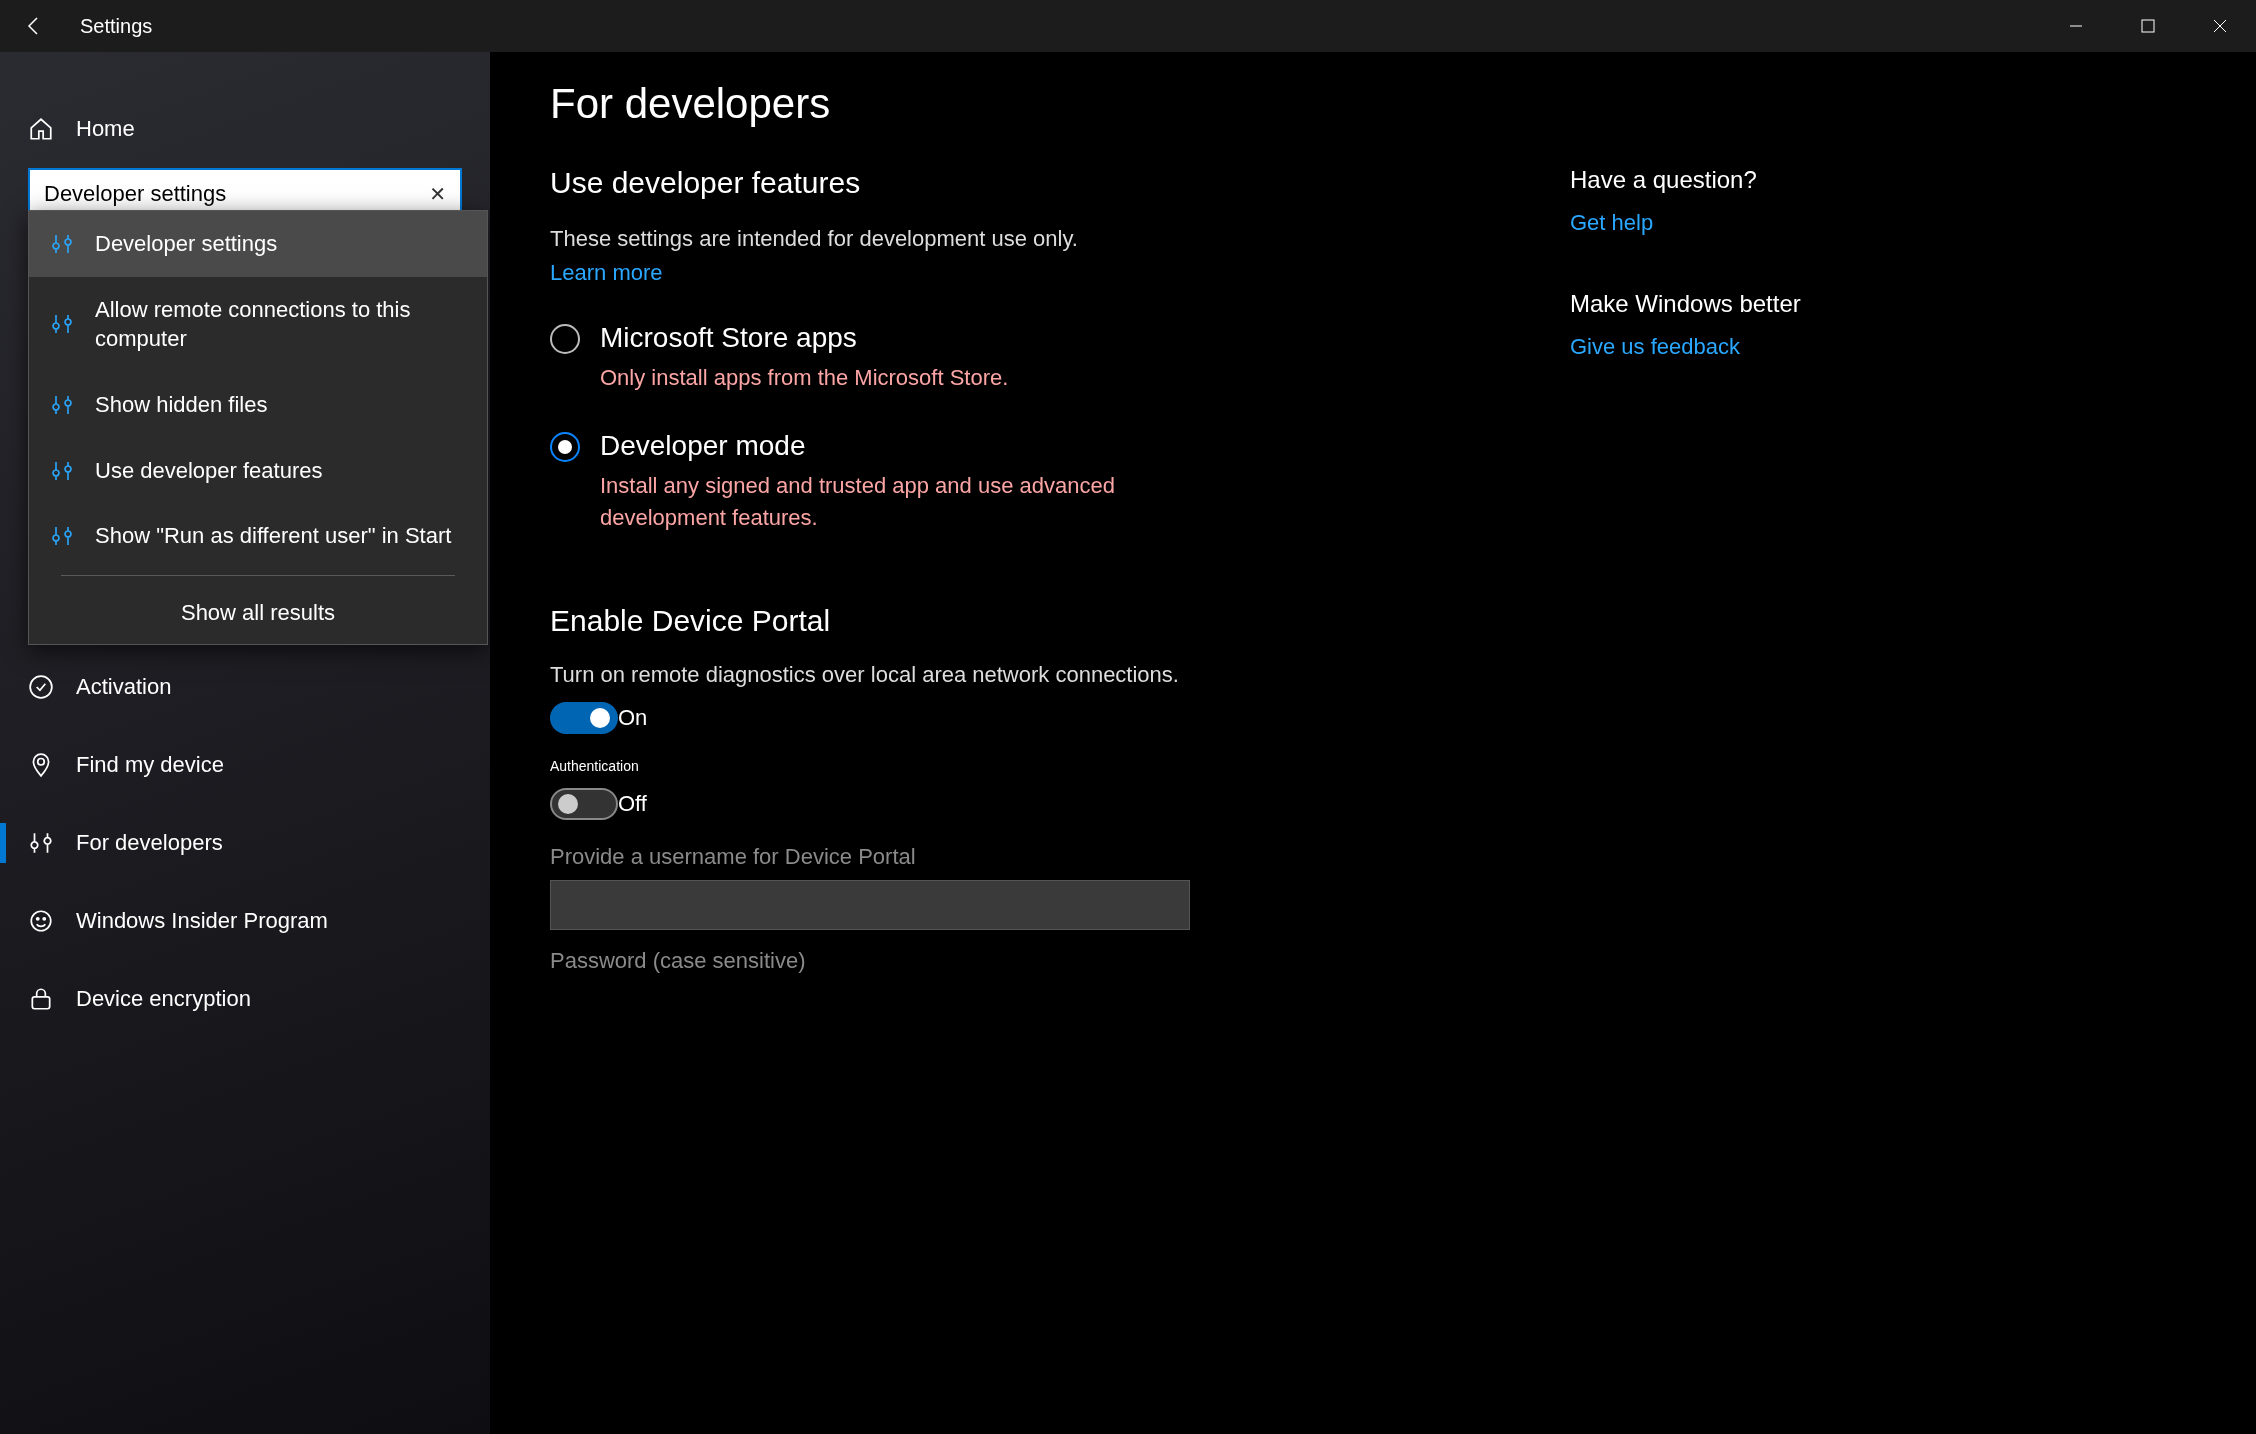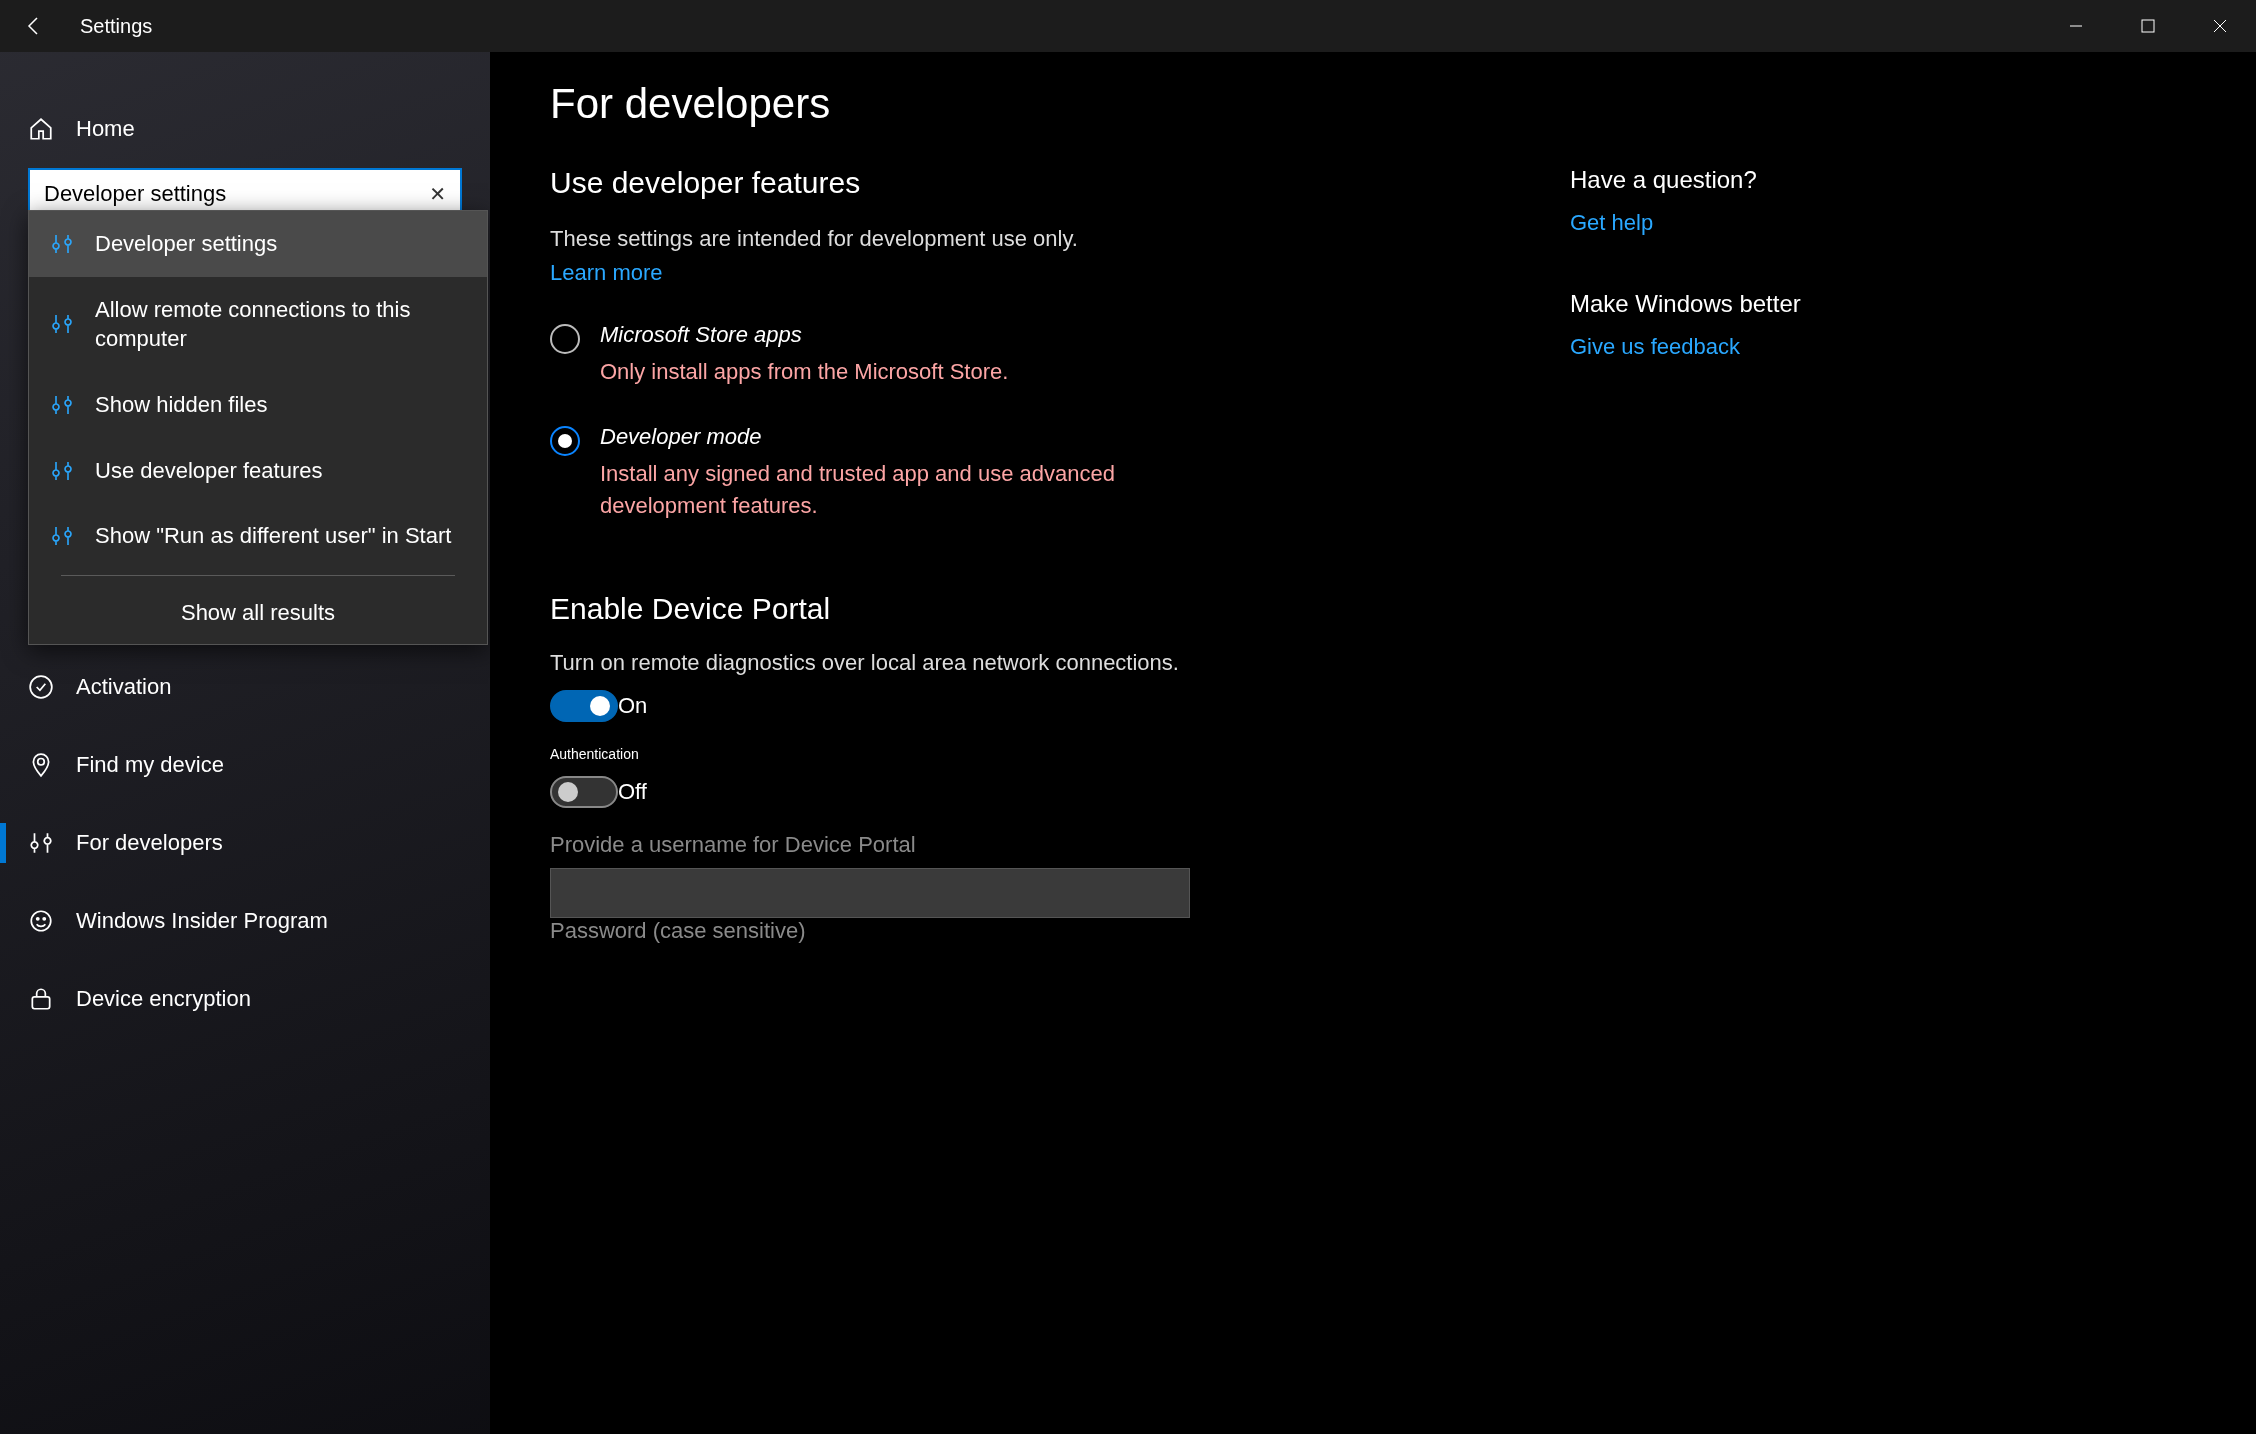--- a/index.html
+++ b/index.html
@@ -109,21 +109,21 @@
 
   .radio-group { margin-top:36px; display:flex; flex-direction:column; gap:36px; }
   .radio-opt { display:flex; gap:20px; align-items:flex-start; cursor:pointer; }
   .radio-circle {
     width:30px; height:30px; border:2px solid #bbb; border-radius:50%;
     flex-shrink:0; margin-top:2px;
     display:flex; align-items:center; justify-content:center;
   }
   .radio-circle.sel { border-color:#0a84ff; }
   .radio-circle.sel::after { content:""; width:14px; height:14px; background:#fff; border-radius:50%; }
-  .radio-label { font-size:22px;font-style:italic; }
+  .radio-label { font-size:28px; }
   .radio-sub { font-size:22px; color:#fca5a5; margin-top:8px; max-width:600px; line-height:1.45; }
 
   .section2 { margin-top:70px; }
   .section2 h2 { margin-bottom:24px; }
 
   .toggle-row { display:flex; align-items:center; margin:14px 0 24px 0; }
   .toggle {
     width:68px; height:32px; border-radius:16px;
     background:#333; border:2px solid #888;
     position:relative; cursor:pointer;
@@ -131,21 +131,21 @@
   .toggle.on { background:#0066b4; border-color:#0066b4; }
   .toggle .knob {
     position:absolute; top:4px; width:20px; height:20px; border-radius:50%;
     background:#fff;
   }
   .toggle.on .knob { right:6px; }
   .toggle.off .knob { left:6px; background:#ccc; }
   .toggle-label { font-size:22px; }
 
   .subhead { font-size:14px; margin-top:10px; margin-bottom:4px; }
-  .muted { color:#8a8a8a; font-size:22px; }
+  .muted { color:#8a8a8a; font-size:22px; margin-top:18px; }
   .text-input {
     width:640px; height:50px;
     background:#3a3a3a; border:1px solid #555;
     margin-top:10px; color:#fff; font-size:20px; padding:0 12px;
   }
 
   .aside h2 { font-size:24px; font-weight:400; margin-bottom:16px; }
   .aside .block { margin-bottom:54px; }
 </style>
 </head>

